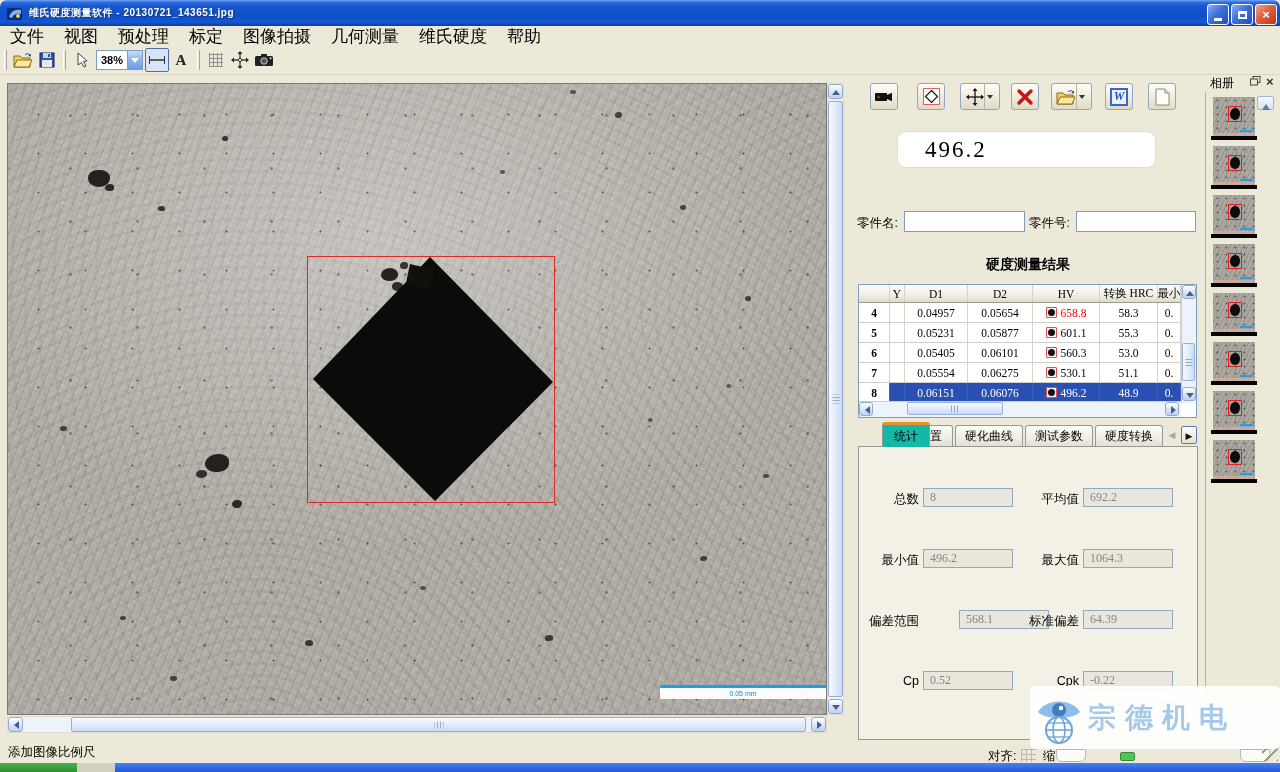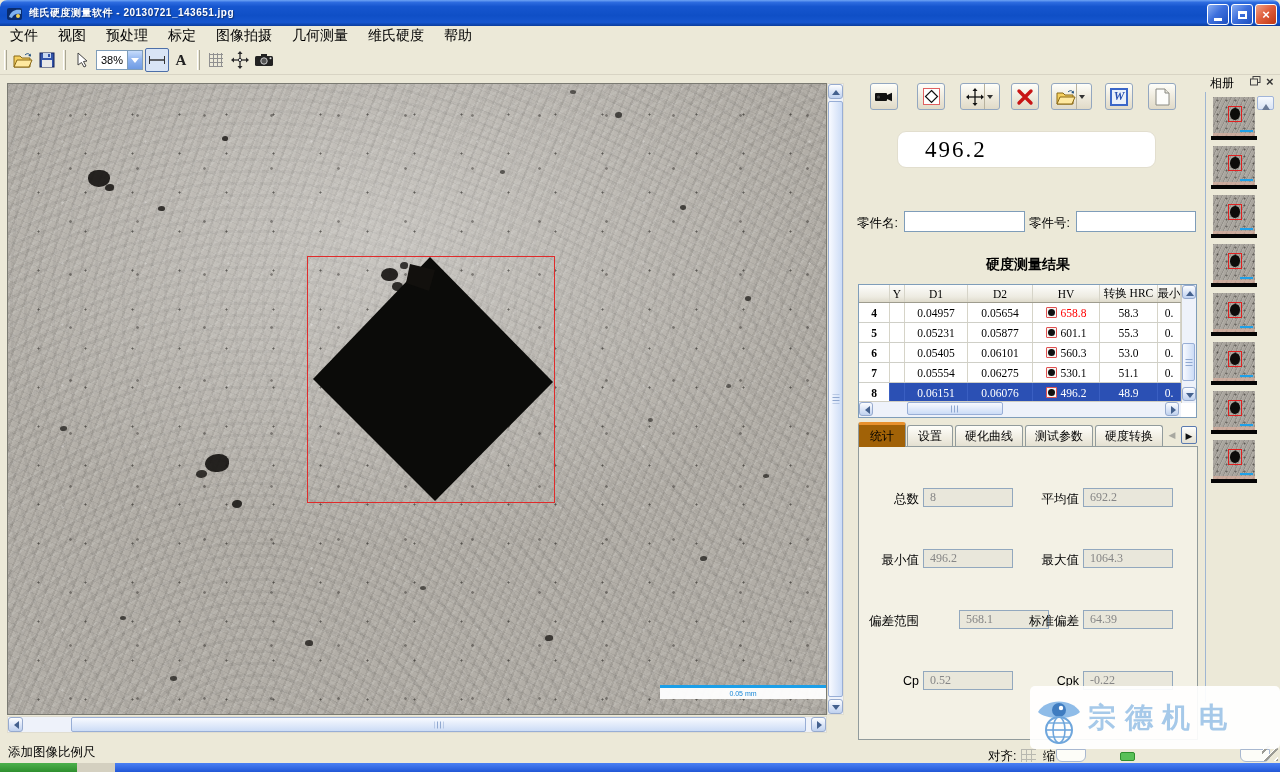--- a/index.html
+++ b/index.html
@@ -16,28 +16,28 @@
   .win-btns { position:absolute; right:3px; top:4px; display:flex; gap:2px; }
   .wbtn { width:22px; height:21px; border-radius:3px; border:1px solid #fff; color:#fff;
     display:flex; align-items:center; justify-content:center; font-size:13px; font-weight:bold; }
   .wbtn.minmax { background:linear-gradient(135deg,#8CB0F2 0%,#3E70DD 45%,#1D4FC0 100%); }
   .wbtn.close { background:linear-gradient(135deg,#F0A488 0%,#E0603E 45%,#BE3614 100%); }
   .glyph-min { width:8px; height:3px; background:#fff; margin-top:10px; }
   .glyph-max { width:9px; height:8px; border:2px solid #fff; border-top-width:3px; }
 
   
   .menubar { position:absolute; left:0; top:26px; width:1164px; height:20px; background:#ECE9D8;
-    display:flex; align-items:center; font-size:14px; color:#000; }
+    display:flex; align-items:center; font-size:17px; color:#000; }
   .menu-item { padding:2px 10px; }
   .toolbar { position:absolute; left:0; top:46px; width:1280px; height:29px; background:#ECE9D8;
     border-bottom:1px solid #D8D4C4; display:flex; align-items:center; }
   .grip { width:3px; height:20px; margin:0 4px; border-left:1px solid #fff; border-right:1px solid #A9A694; }
   .tbtn { width:24px; height:24px; display:flex; align-items:center; justify-content:center; background:transparent; border:none; }
   .combo { width:47px; height:20px; border:1px solid #7F9DB9; background:#fff; display:flex; margin:0 2px; }
-  .combo-val { flex:1; font-size:11px; padding:3px 0 0 4px; }
+  .combo-val { flex:1; font-size:11px; padding:3px 0 0 4px;font-weight:bold; }
   .combo-btn { width:15px; background:linear-gradient(180deg,#C7DCFB,#8FB4EF 50%,#6F9BE4); border-left:1px solid #7F9DB9;
     display:flex; align-items:center; justify-content:center; }
   .combo-btn::after { content:""; border:4px solid transparent; border-top:5px solid #fff; margin-top:4px; }
   .tbtn.pressed { border:1px solid #4D6FA8; background:#D9E5F5; border-radius:2px; }
   .letterA { font-size:15px; font-weight:bold; color:#222; font-family:"Liberation Serif",serif; }
   .grid-ic { width:14px; height:14px;
     background-image:linear-gradient(#909090 1px,transparent 1px),linear-gradient(90deg,#909090 1px,transparent 1px);
     background-size:4px 4px; background-position:0 1px; }
 
   
@@ -114,21 +114,21 @@
   .mini-ind::after { content:""; width:7px; height:7px; border-radius:50%; background:#111; }
   .hv-red { color:#FF0000; }
   .tbl-vscroll { position:absolute; right:0; top:0; width:15px; height:118px; background:#EEF2FA; border-left:1px solid #D0CEC2; }
   .tbl-hscroll { position:absolute; left:0; bottom:0; width:322px; height:16px; background:#EEF2FA; border-top:1px solid #D0CEC2; }
   .sb-btn.sm { width:14px; height:14px; }
 
   
   .tabstrip { position:absolute; left:858px; top:422px; width:341px; height:25px; }
   .tab { position:absolute; top:3px; height:22px; border:1px solid #919B9C; border-bottom:none; border-radius:3px 3px 0 0;
     background:linear-gradient(180deg,#FEFEFA,#EFECE0 60%,#E2DECF); font-size:12px; text-align:center; line-height:21px; }
-  .tab.active { top:0; height:25px; background:#a16207; border-top:3px solid #E8912D; line-height:22px; z-index:5; }
+  .tab.active { top:0; height:25px; background:#14b8a6; border-top:3px solid #E8912D; line-height:22px; z-index:5;margin-left:24px; }
   .tab-arrow { position:absolute; top:4px; width:16px; height:18px; font-size:9px; text-align:center; line-height:18px; }
   .tab-arrow.btn { border:1px solid #5A7AB0; border-radius:2px; background:linear-gradient(180deg,#FDFDFB,#E4E0D2); color:#111; }
   .tab-arrow.dis { color:#A8A8A0; }
   .statpanel { position:absolute; left:858px; top:446px; width:340px; height:294px; border:1px solid #919B9C; background:#F3F1E5; }
   .st-label { position:absolute; font-size:12.5px; text-align:right; color:#000; }
   .st-box { position:absolute; width:90px; height:19px; border:1px solid #92A8BE; background:#E9E7DB; color:#868686;
     font-family:"Liberation Serif",serif; font-size:12px; line-height:17px; padding-left:6px; }
 
   
   .align-row { position:absolute; font-size:12.5px; }

